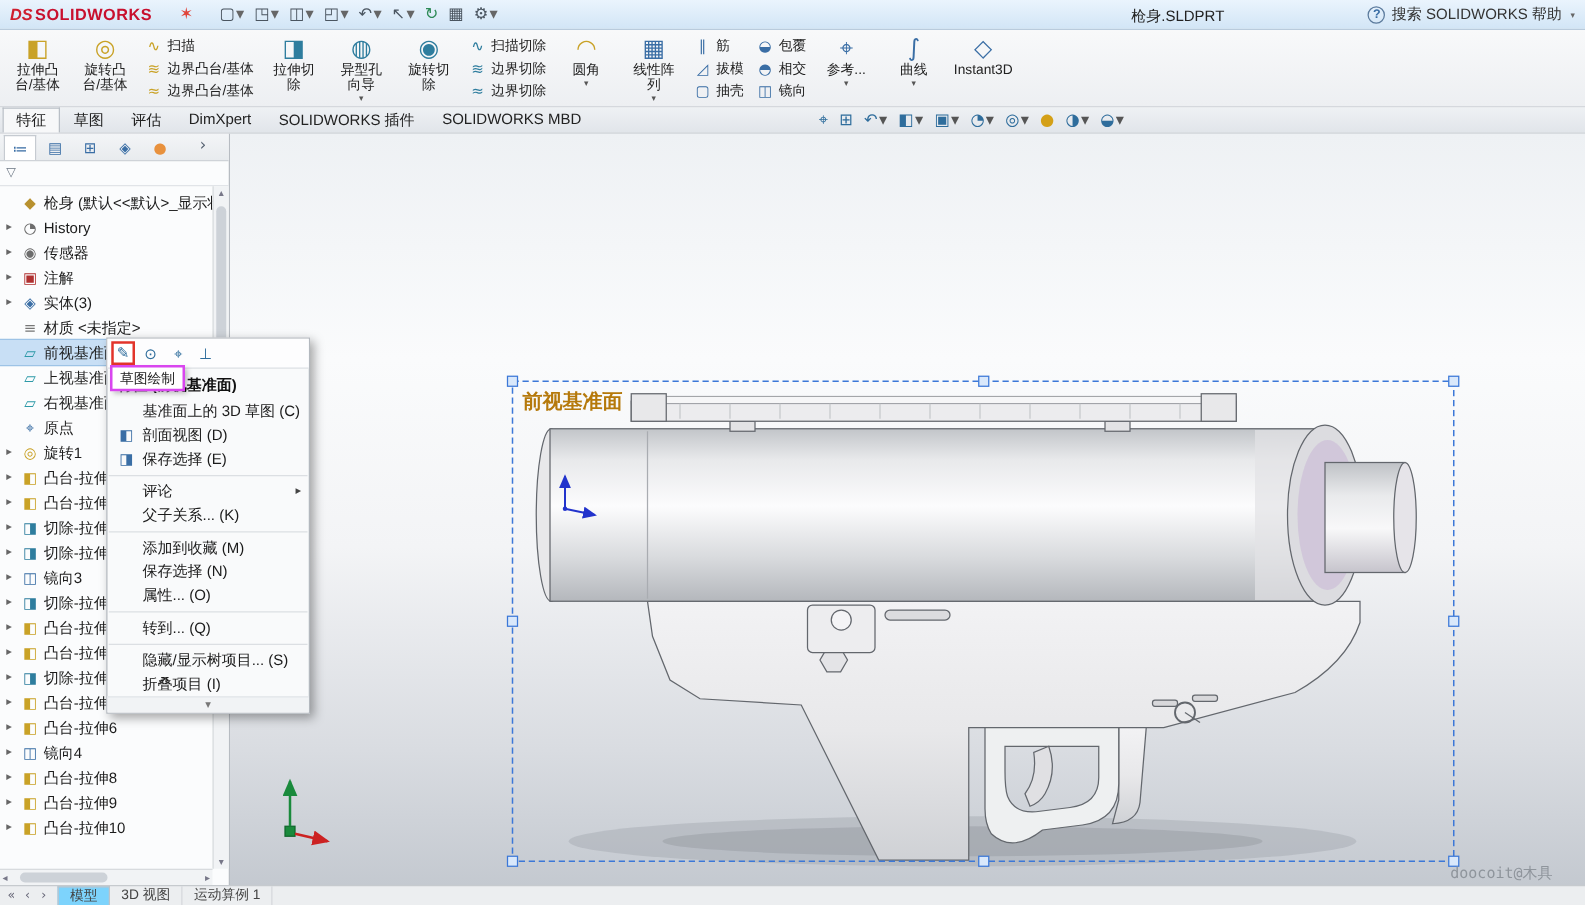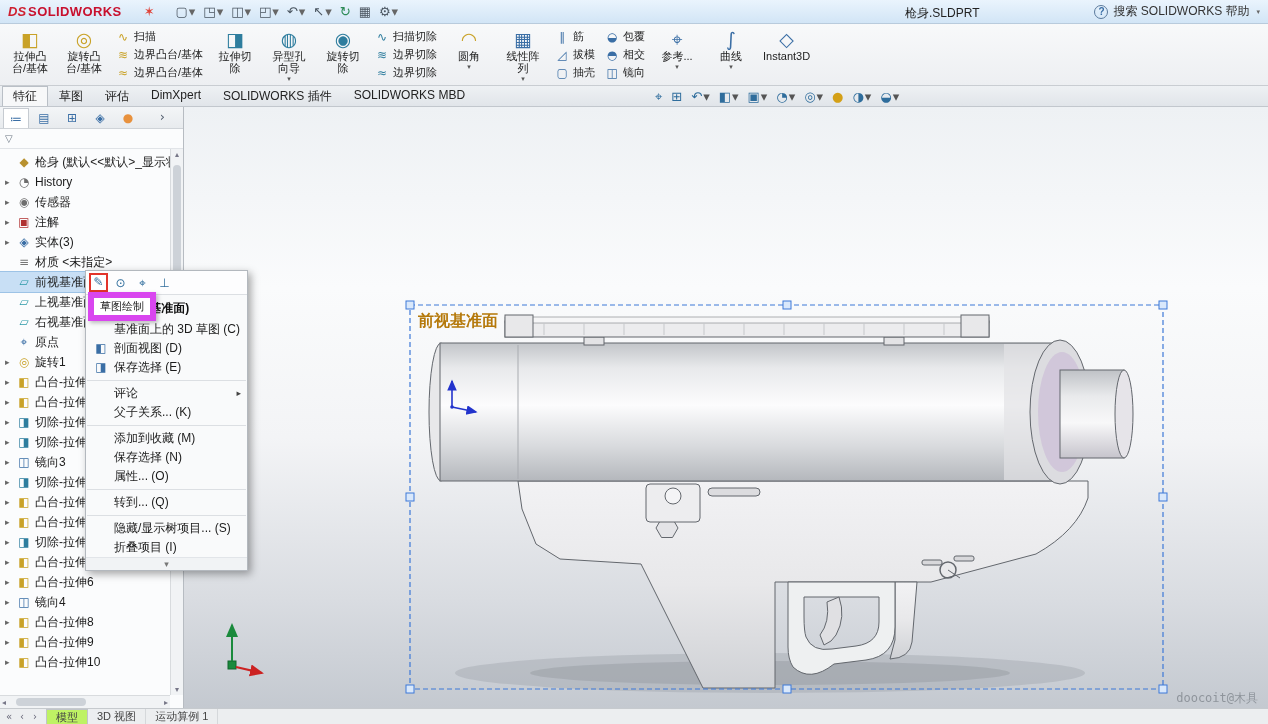--- a/index.html
+++ b/index.html
@@ -51,39 +51,39 @@
   .tarrow{width:11px;font-size:9px;color:#666;flex:none}
   .ticon{width:16px;font-size:12px;text-align:center;margin-right:3px;flex:none}
   .vscroll{position:absolute;right:0;top:42px;bottom:13px;width:13px;background:#f1f3f5;border-left:1px solid #d8dbde;font-size:8px;color:#778}
   .vscroll .sa{position:absolute;left:0;right:0;text-align:center}
   .vthumb{position:absolute;left:2px;right:2px;top:16px;height:140px;background:#cdd2d8;border-radius:4px}
   .hscroll{position:absolute;left:0;right:13px;bottom:0;height:13px;background:#f1f3f5;border-top:1px solid #d8dbde;font-size:8px;color:#778}
   .hthumb{position:absolute;top:2px;bottom:2px;left:16px;width:70px;background:#cdd2d8;border-radius:4px}
   
   .viewport{position:absolute;left:184px;right:0;top:107px;bottom:16px;background:linear-gradient(180deg,#eef1f4 0%,#fafbfc 30%,#f3f4f6 55%,#d9dce1 82%,#c4c9d0 100%)}
   .viewport svg{position:absolute;left:0;top:0}
-  .watermark{position:absolute;right:10px;bottom:1px;color:#8f959c;font-size:12px;font-family:"DejaVu Sans Mono",monospace}
+  .watermark{position:absolute;right:26px;bottom:1px;color:#8f959c;font-size:12px;font-family:"DejaVu Sans Mono",monospace}
   
   .statusbar{position:absolute;left:0;bottom:0;width:100%;height:16px;background:#eceef0;border-top:1px solid #c6cace;display:flex;align-items:center;font-size:11px;padding-left:3px;color:#444}
   .snav{display:flex;gap:1px;margin-right:5px}
   .snav span{width:12px;text-align:center;color:#667;font-size:10px}
   .stab{padding:0 9px;height:15px;line-height:15px;border-right:1px solid #d5d8db;white-space:nowrap}
-  .stab.active{background:#bef264;border:1px solid #c0c4c9;border-bottom:none}
+  .stab.active{background:#7dd3fc;border:1px solid #c0c4c9;border-bottom:none}
   
   .popup{position:absolute;left:85px;top:270px;width:163px;background:#f9fafb;border:1px solid #b3b8be;box-shadow:3px 3px 8px rgba(0,0,0,.35);z-index:50}
   .picons{display:flex;gap:3px;padding:2px 3px;border-bottom:1px solid #dcdfe3;background:#fdfdfe}
   .pic{width:19px;height:19px;line-height:19px;text-align:center;font-size:12px;color:#2f6d9c;border:1px solid transparent}
   .pic.hl{border:2px solid #e2342b;line-height:15px;background:#fff}
   .mhead{font-weight:bold;padding:5px 8px 3px;font-size:12px;color:#111}
   .mi{position:relative;height:19px;line-height:19px;padding-left:28px;font-size:12px;color:#1b1b1b;white-space:nowrap}
   .mico{position:absolute;left:7px;width:16px;text-align:center}
   .sub{position:absolute;right:6px;font-size:9px;color:#444}
   .msep{border-top:1px solid #dcdfe3;margin:3px 1px}
   .mchev{text-align:center;border-top:1px solid #e2e5e9;color:#777;font-size:9px;height:13px;line-height:12px;background:#f1f3f5}
-  .tooltip{position:absolute;left:88px;top:292px;z-index:60;background:#fff;border:6px solid #d946ef;padding:1px 6px;font-size:11px;color:#222;box-shadow:2px 2px 4px rgba(0,0,0,.25)}
+  .tooltip{position:absolute;left:88px;top:292px;z-index:60;background:#fff;border:2px solid #d946ef;padding:1px 6px;font-size:11px;color:#222;box-shadow:2px 2px 4px rgba(0,0,0,.25)}
 </style>
 </head>
 <body>
 
 <div class="titlebar">
   <div class="brand">
     <span class="mark">DS</span>
     <span class="word">SOLIDWORKS</span>
   </div>
   <span class="g resources">✶</span>

